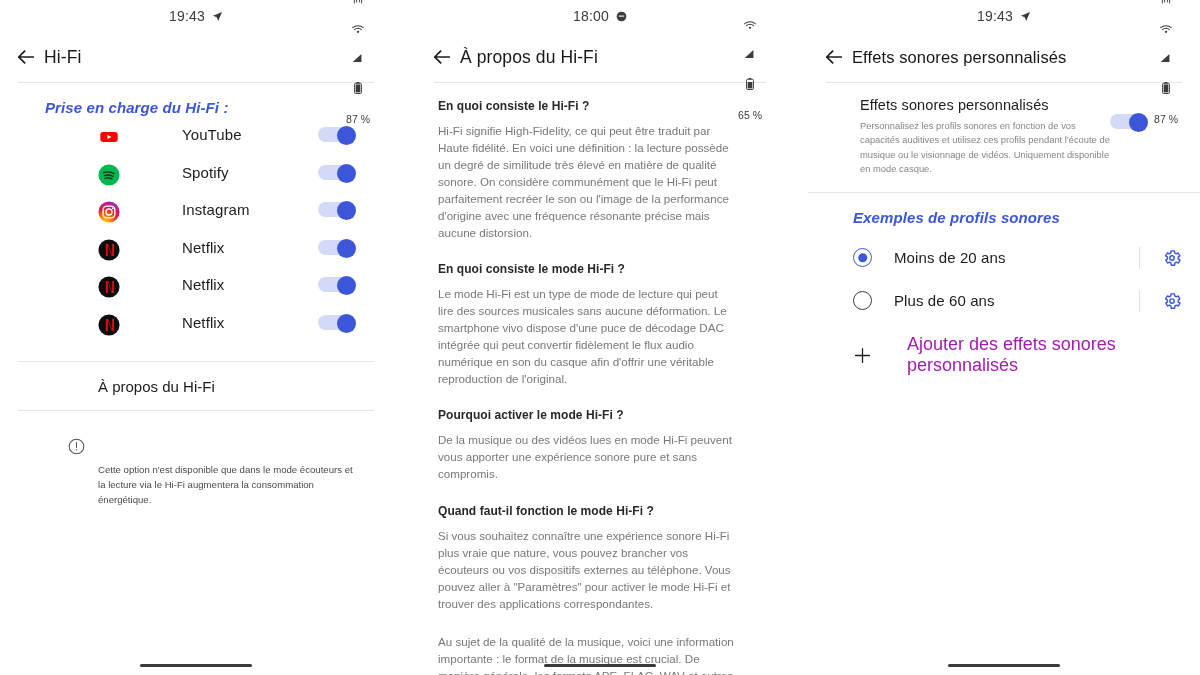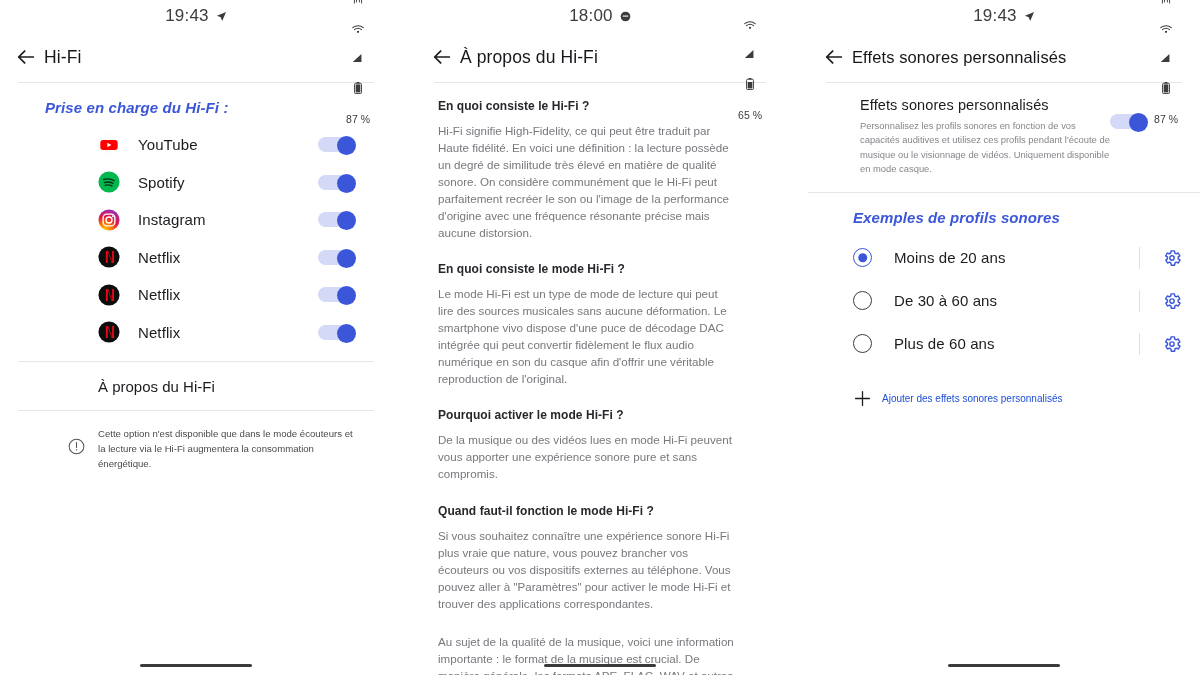--- a/index.html
+++ b/index.html
@@ -35,21 +35,21 @@
     position: relative;
     padding: 0 14px;
   }
   .sb-left {
     position: absolute;
     left: 0; right: 0;
     display: flex;
     align-items: center;
     justify-content: center;
     gap: 7px;
-    font-size: 17px;
+    font-size: 14px;
     color: #3c3c3c;
     letter-spacing: .2px;
   }
   .sb-right {
     position: absolute;
     right: 22px;
     display: flex;
     align-items: center;
     gap: 19px;
     font-size: 10.5px;
@@ -99,23 +99,23 @@
     font-weight: bold;
     padding: 16px 0 10px 45px;
     letter-spacing: .1px;
     font-style: italic;
   }
   .seclabel.p3 { padding-left: 45px; padding-top: 16px; padding-bottom: 8px; }
 
   
   .approw {
     display: flex;
-    align-items: center;
     height: 37.5px;
     padding: 0 18px 0 18px;
+    gap: 44px;
   }
   .appicon {
     width: 22px; height: 22px;
     margin-left: 80px;
     flex: 0 0 22px;
     position: relative;
   }
   .approw .appicon { margin-left: 0; }
   .approw { padding-left: 98px; }
   .applabel {
@@ -172,20 +172,21 @@
     flex: 0 0 17px;
     margin-left: -30px;
     margin-top: 11px;
   }
   .footnote .fn-text {
     font-size: 9.6px;
     line-height: 1.55;
     color: #4a4a4a;
     margin-left: 13px;
     max-width: 262px;
+    margin-top: 36px;
   }
 
   
   .article {
     padding: 16px 16px 0 22px;
     height: 623px;
     overflow: hidden;
   }
   .art-h {
     font-size: 12px;
@@ -265,23 +266,23 @@
   .addrow {
     display: flex;
     align-items: center;
     height: 46px;
     padding-left: 45px;
     margin-top: 10px;
     cursor: pointer;
   }
   .plusicon { width: 19px; height: 19px; flex: 0 0 19px; }
   .addlabel {
-    margin-left: 10px;
-    font-size: 10px;
-    color: #1d4ed8;
+    margin-left: 35px;
+    font-size: 18px;
+    color: #a21caf;
   }
 
   
   .homebar {
     position: absolute;
     bottom: 8px;
     left: 50%;
     transform: translateX(-50%);
     width: 112px; height: 3.5px;
     border-radius: 2px;
@@ -651,31 +652,20 @@
         <div class="proflabel">Moins de 20 ans</div>
         <div class="vdiv"></div>
         <div class="gear">
           <svg width="20" height="20" viewBox="0 0 24 24">
               <path d="M19.4 13a7.5 7.5 0 0 0 0-2l2-1.6-2-3.4-2.4 1a7.6 7.6 0 0 0-1.7-1l-.4-2.6h-4l-.4 2.6c-.6.2-1.2.6-1.7 1l-2.4-1-2 3.4L6.6 11a7.5 7.5 0 0 0 0 2l-2 1.6 2 3.4 2.4-1c.5.4 1.1.8 1.7 1l.4 2.6h4l.4-2.6c.6-.2 1.2-.6 1.7-1l2.4 1 2-3.4z" fill="none" stroke="#3b56d8" stroke-width="1.7" stroke-linejoin="round"></path>
               <circle cx="12" cy="12" r="2.6" fill="none" stroke="#3b56d8" stroke-width="1.7"></circle>
             </svg>
         </div>
       </div>
 
-      <div class="profrow">
-        <div class="radio"></div>
-        <div class="proflabel">De 30 à 60 ans</div>
-        <div class="vdiv"></div>
-        <div class="gear">
-          <svg width="20" height="20" viewBox="0 0 24 24">
-              <path d="M19.4 13a7.5 7.5 0 0 0 0-2l2-1.6-2-3.4-2.4 1a7.6 7.6 0 0 0-1.7-1l-.4-2.6h-4l-.4 2.6c-.6.2-1.2.6-1.7 1l-2.4-1-2 3.4L6.6 11a7.5 7.5 0 0 0 0 2l-2 1.6 2 3.4 2.4-1c.5.4 1.1.8 1.7 1l.4 2.6h4l.4-2.6c.6-.2 1.2-.6 1.7-1l2.4 1 2-3.4z" fill="none" stroke="#3b56d8" stroke-width="1.7" stroke-linejoin="round"></path>
-              <circle cx="12" cy="12" r="2.6" fill="none" stroke="#3b56d8" stroke-width="1.7"></circle>
-            </svg>
-        </div>
-      </div>
 
       <div class="profrow">
         <div class="radio"></div>
         <div class="proflabel">Plus de 60 ans</div>
         <div class="vdiv"></div>
         <div class="gear">
           <svg width="20" height="20" viewBox="0 0 24 24">
               <path d="M19.4 13a7.5 7.5 0 0 0 0-2l2-1.6-2-3.4-2.4 1a7.6 7.6 0 0 0-1.7-1l-.4-2.6h-4l-.4 2.6c-.6.2-1.2.6-1.7 1l-2.4-1-2 3.4L6.6 11a7.5 7.5 0 0 0 0 2l-2 1.6 2 3.4 2.4-1c.5.4 1.1.8 1.7 1l.4 2.6h4l.4-2.6c.6-.2 1.2-.6 1.7-1l2.4 1 2-3.4z" fill="none" stroke="#3b56d8" stroke-width="1.7" stroke-linejoin="round"></path>
               <circle cx="12" cy="12" r="2.6" fill="none" stroke="#3b56d8" stroke-width="1.7"></circle>
             </svg>

